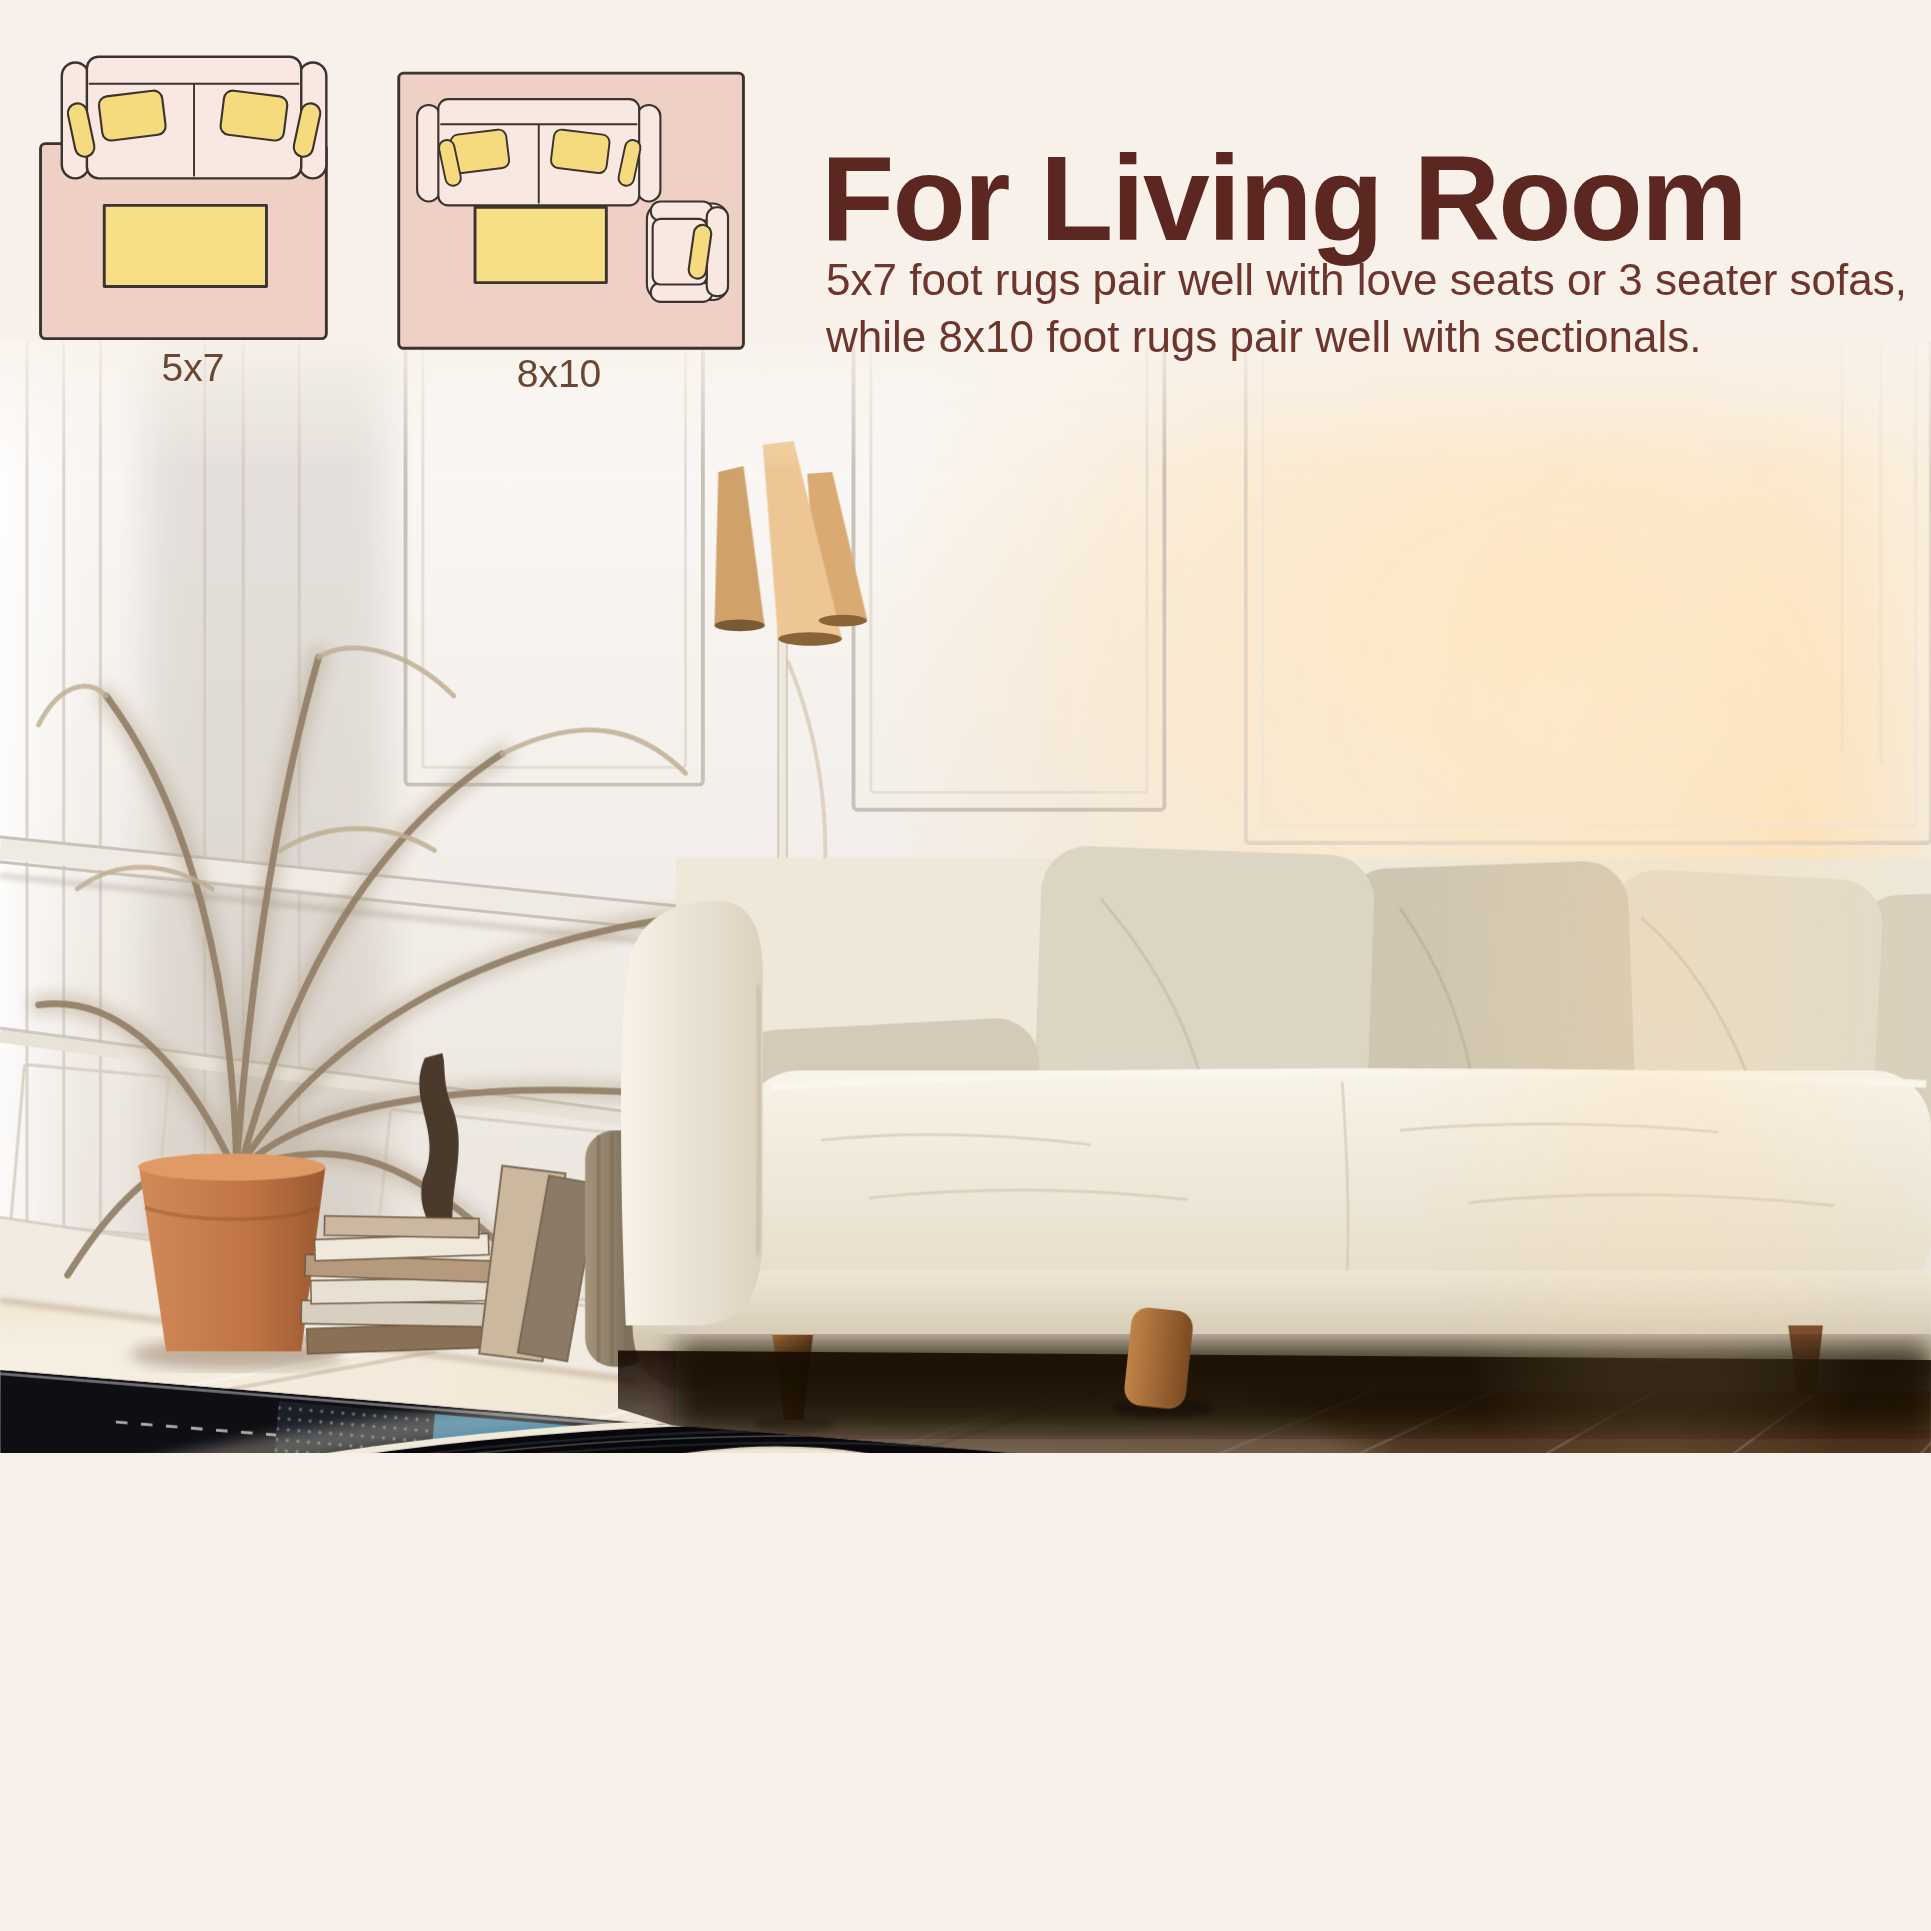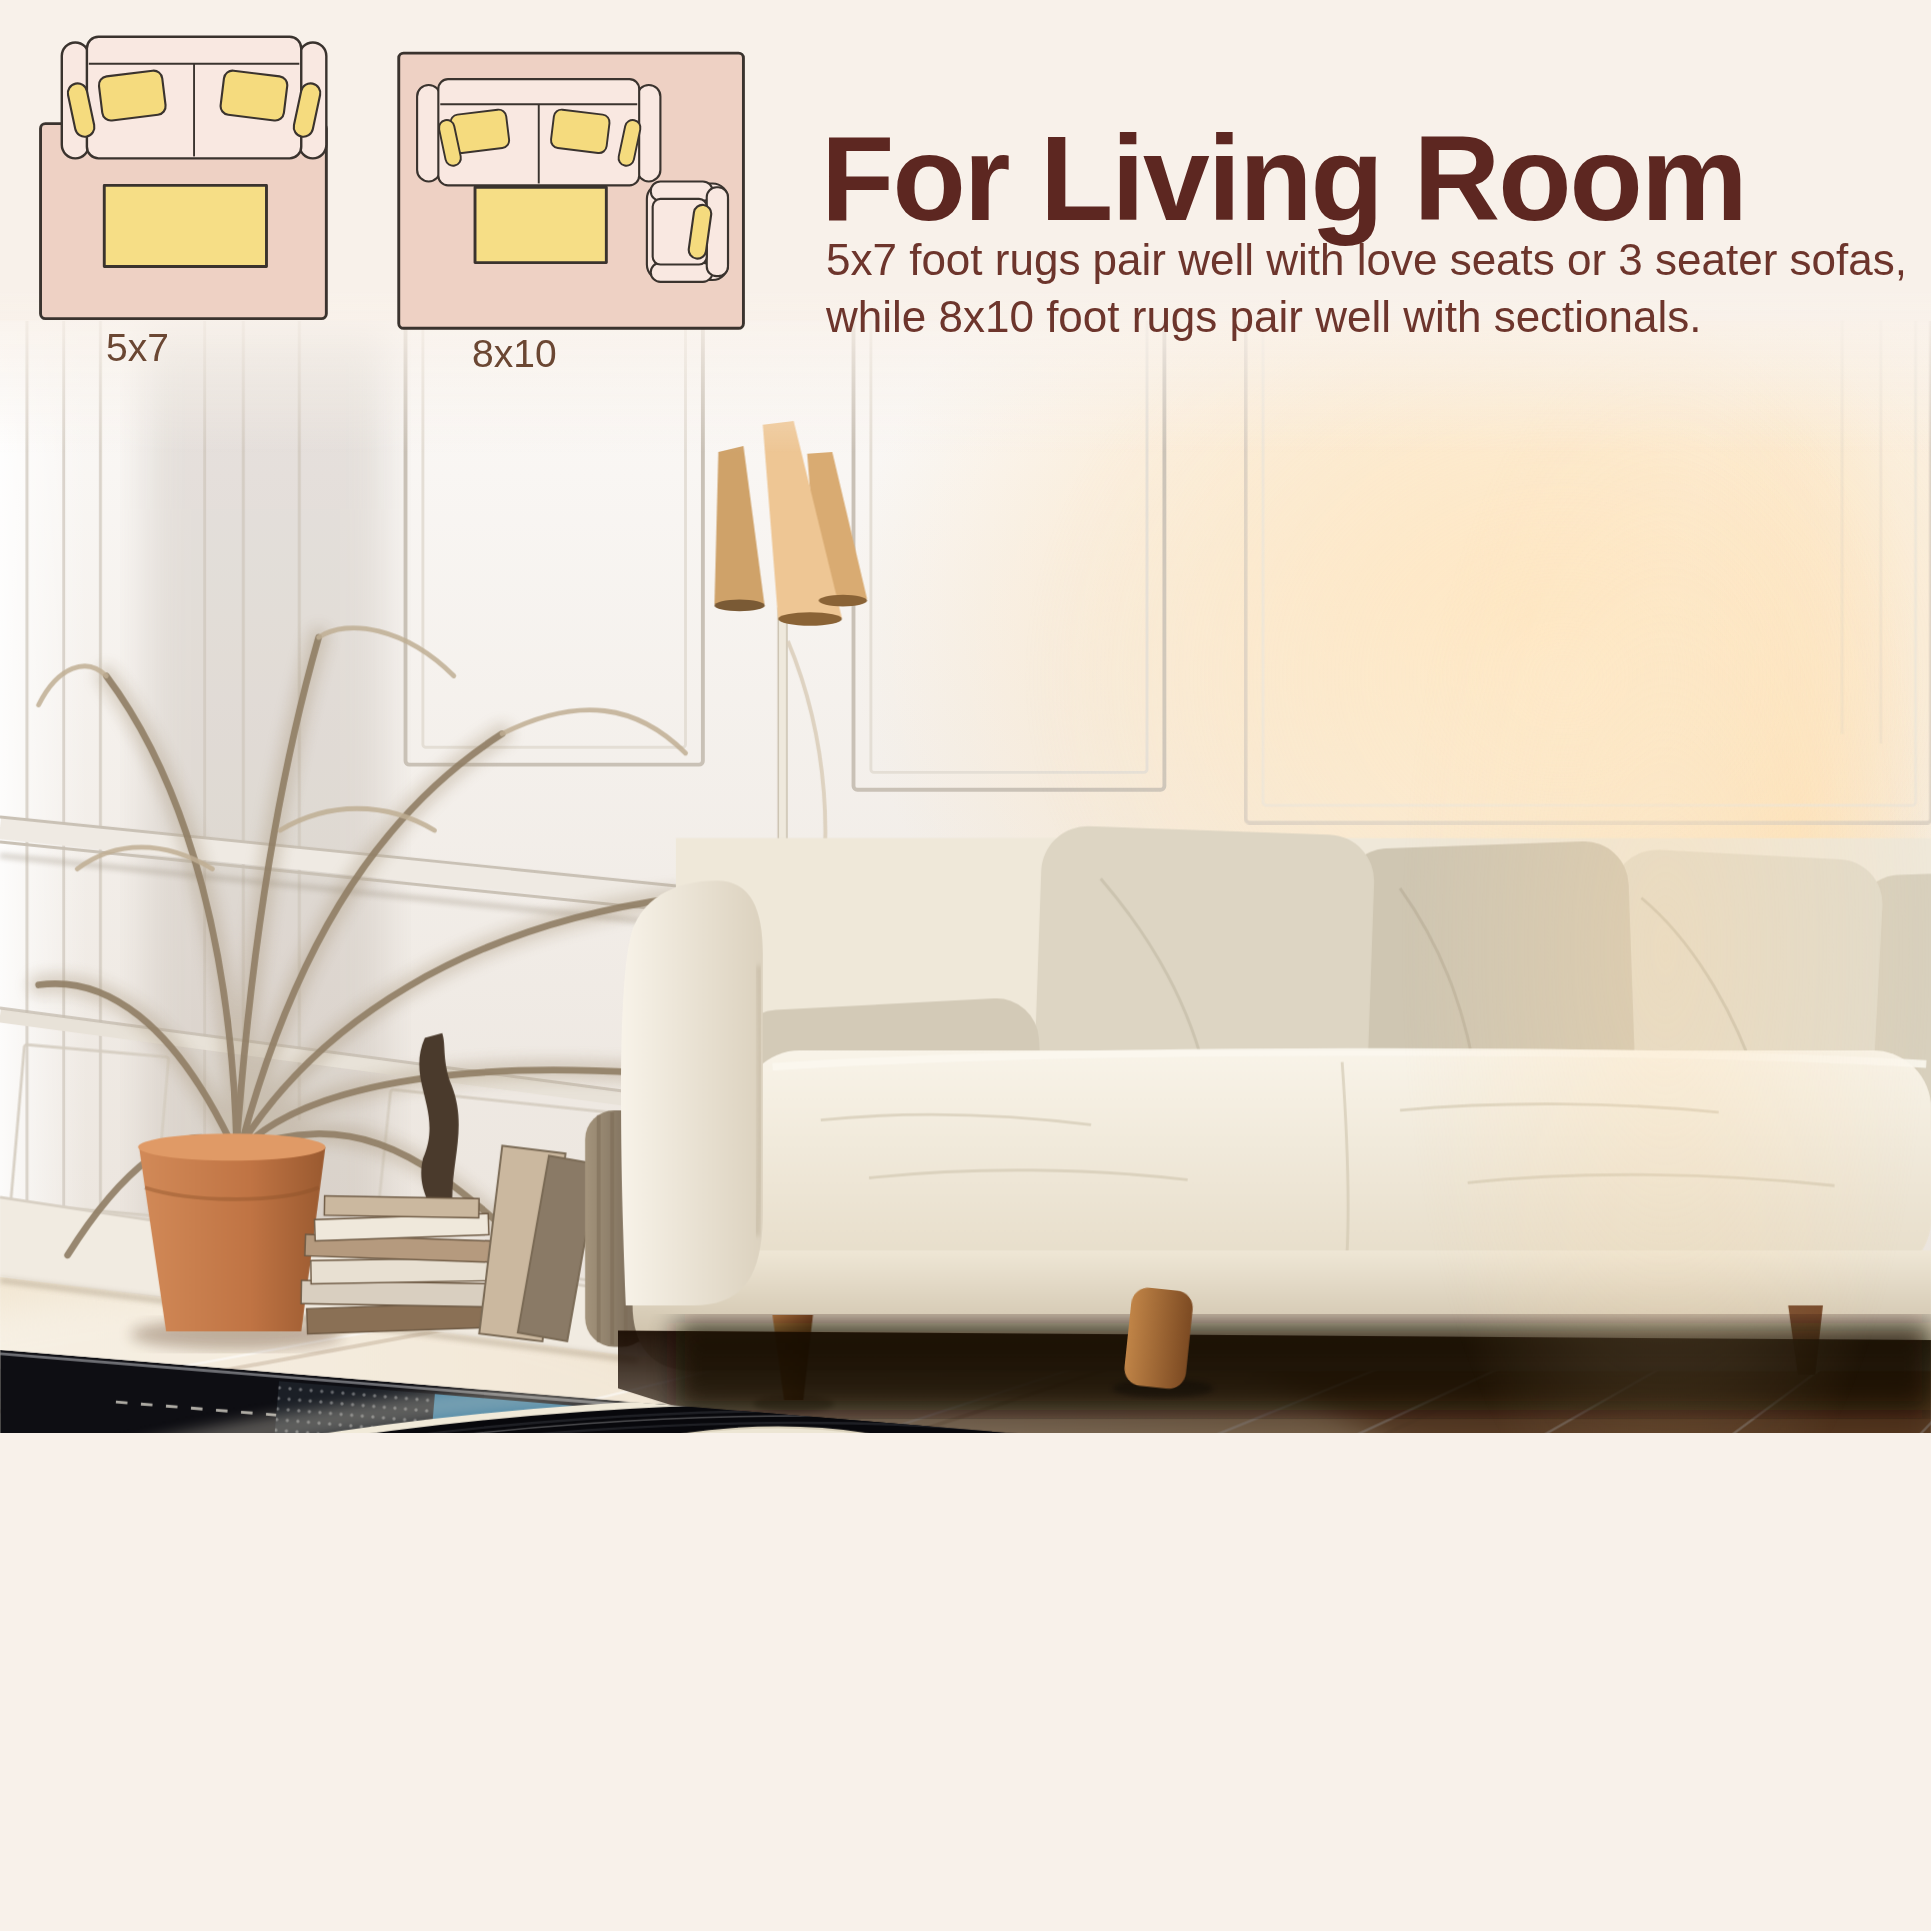--- a/index.html
+++ b/index.html
@@ -1,23 +1,23 @@
 <!DOCTYPE html>
 <html><head>
 <meta charset="utf-8">
 <style>
   html,body{margin:0;padding:0;background:#f8f1ea;}
   .canvas{position:relative;width:1931px;height:1433px;overflow:hidden;background:#86efac;
-          font-family:"Liberation Sans", sans-serif;}
+          font-family:"Liberation Sans", sans-serif;margin-top:20px;}
   .scene{position:absolute;inset:0;width:1931px;height:1931px;display:block;}
   .headline{position:absolute;left:821px;top:35px;width:1101px;font-size:120px;font-weight:700;
             letter-spacing:-1.9px;color:#5d2721;line-height:1.05;}
   .descr{position:absolute;left:826px;top:187px;width:1139px;font-size:44px;font-weight:400;
          color:#6d352c;line-height:1.3;}
-  .diagram-label{position:absolute;font-size:39px;color:#6b4733;width:174px;}
+  .diagram-label{position:absolute;font-size:39px;color:#6b4733;text-align:center;width:174px;}
   .label-57{left:106px;top:326px;}
   .label-810{left:472px;top:332px;}
 </style>
 </head>
 <body>
 
 <div class="canvas">
 
 <svg class="scene" viewBox="0 0 2000 2000" aria-hidden="true">
   <defs>

